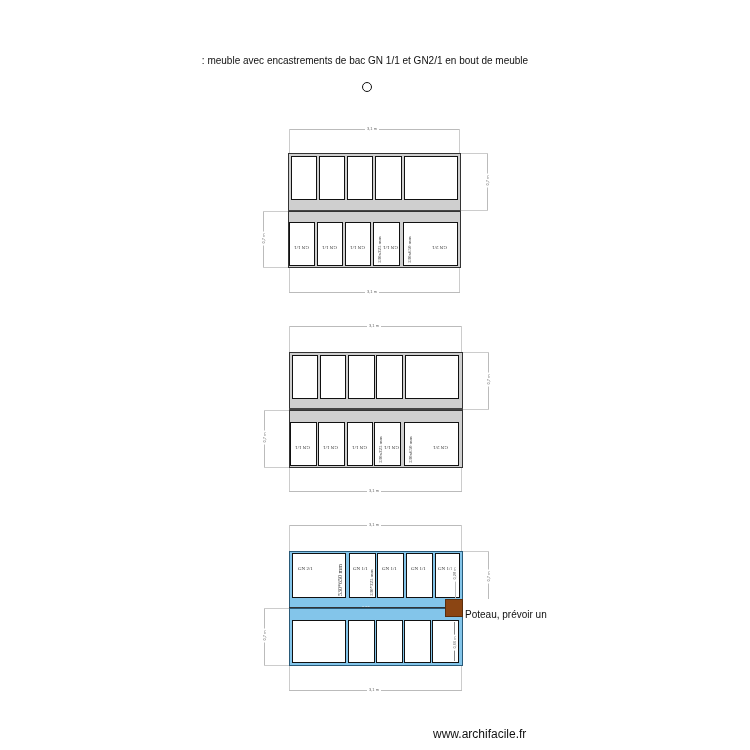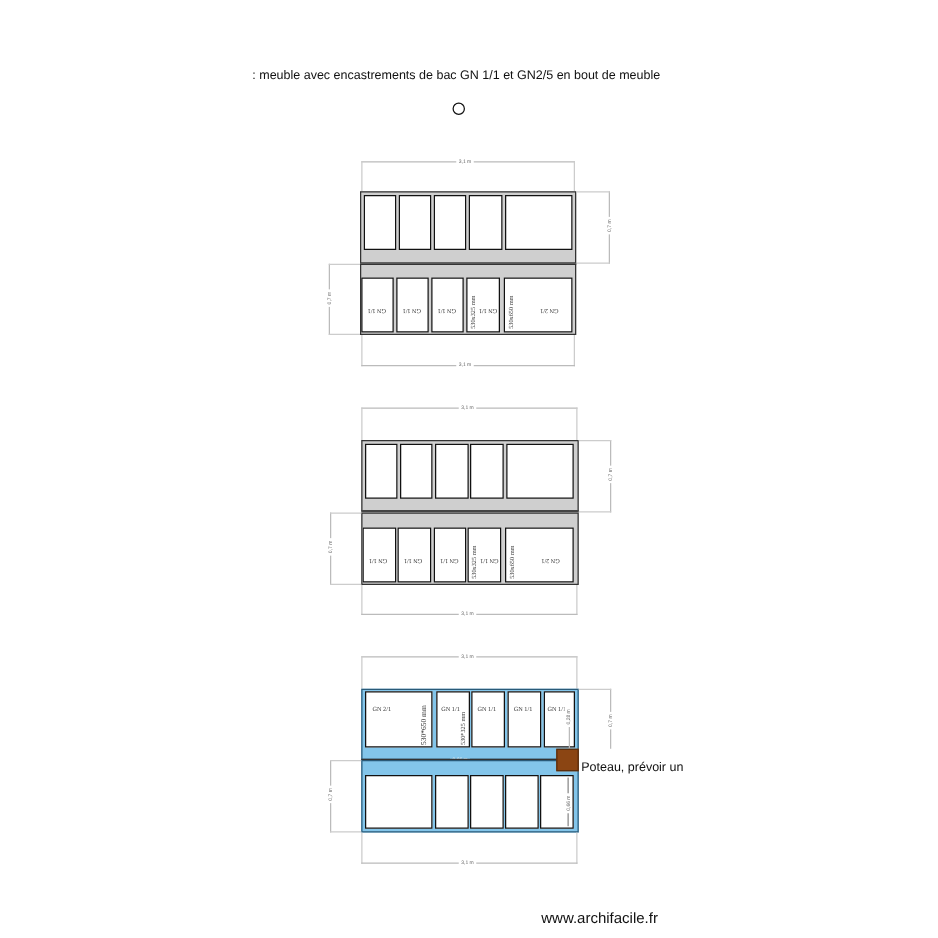--- a/index.html
+++ b/index.html
@@ -20,21 +20,21 @@
   .dimv { position:absolute; width:0; border-left:1px solid #bbb; }
   .ext { position:absolute; background:#ccc; }
   .dimlbl { position:absolute; font-size:4px; color:#666; background:#fff; padding:0 2px; white-space:nowrap; }
   .dimlbl.v { transform:rotate(-90deg); }
   .post { position:absolute; background:#8b4513; border:1px solid #5a2d0c; box-sizing:border-box; }
   .note { position:absolute; font-size:10px; color:#111; white-space:nowrap; }
 </style>
 </head>
 <body>
 
-<div class="abs title">: meuble avec encastrements de bac GN 1/1 et GN2/5 en bout de meuble</div>
+<div class="abs title">: meuble avec encastrements de bac GN 1/1 et GN2/1 en bout de meuble</div>
 <div class="abs circle"></div>
 
 <div class="plan" style="left:0;top:0;">
   <div class="dimh" style="left:289px;top:129px;width:171px;"></div>
   <div class="dimlbl" style="left:365px;top:126px;">3,1 m</div>
   <div class="ext" style="left:289px;top:129px;width:1px;height:24px;"></div>
   <div class="ext" style="left:459px;top:129px;width:1px;height:24px;"></div>
 
   <div class="cab" style="left:288px;top:153px;width:173px;height:58px;"></div>
   <div class="bin" style="left:291px;top:156px;width:26px;height:44px;"></div>

